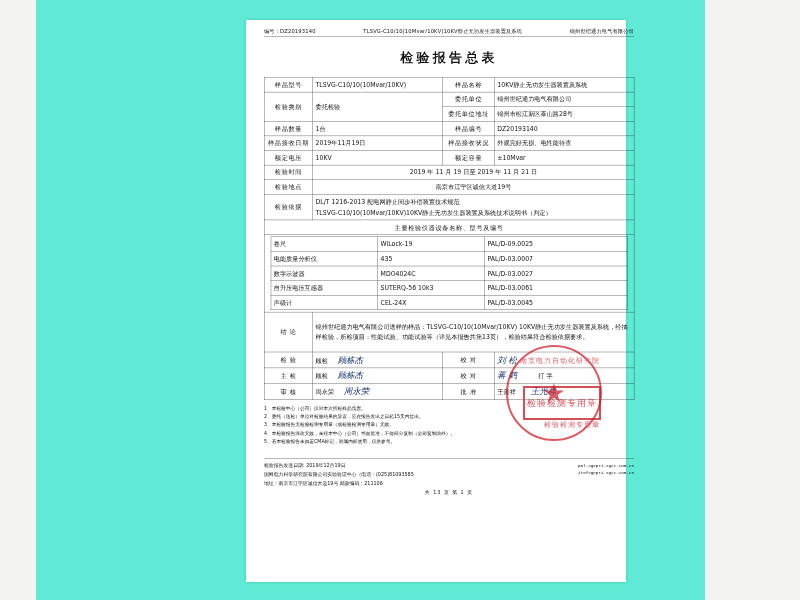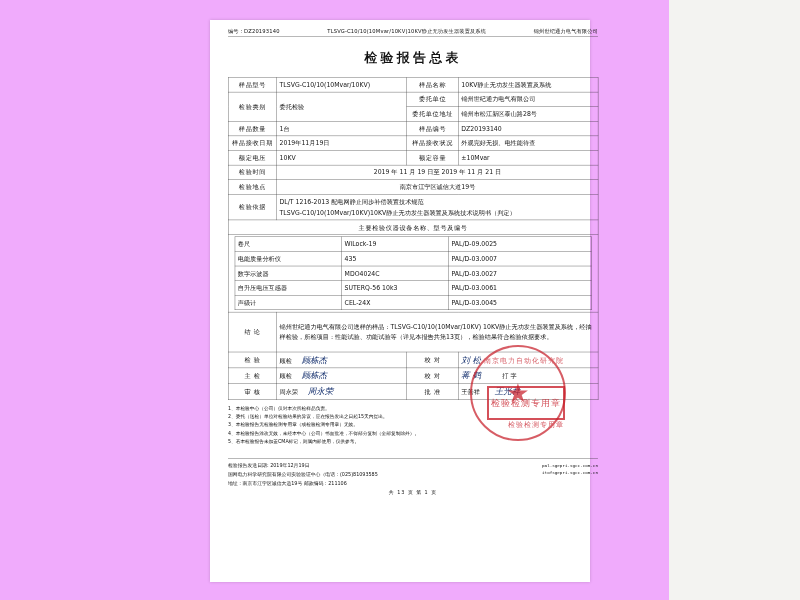--- a/index.html
+++ b/index.html
@@ -11,21 +11,22 @@
     width: 800px;
     height: 600px;
     font-family: "DejaVu Sans", "Liberation Sans", sans-serif;
     color: #1a1a1a;
     overflow: hidden;
   }
   .page {
     position: relative;
     width: 669px;
     height: 600px;
-    background: #f0abfc;
+    background: #5eead4;
+    margin-left: 36px;
   }
   .sheet {
     position: absolute;
     left: 210px;
     top: 20px;
     width: 380px;
     height: 562px;
     background: #ffffff;
     box-shadow: 0 0 3px rgba(0,0,0,0.18);
   }

